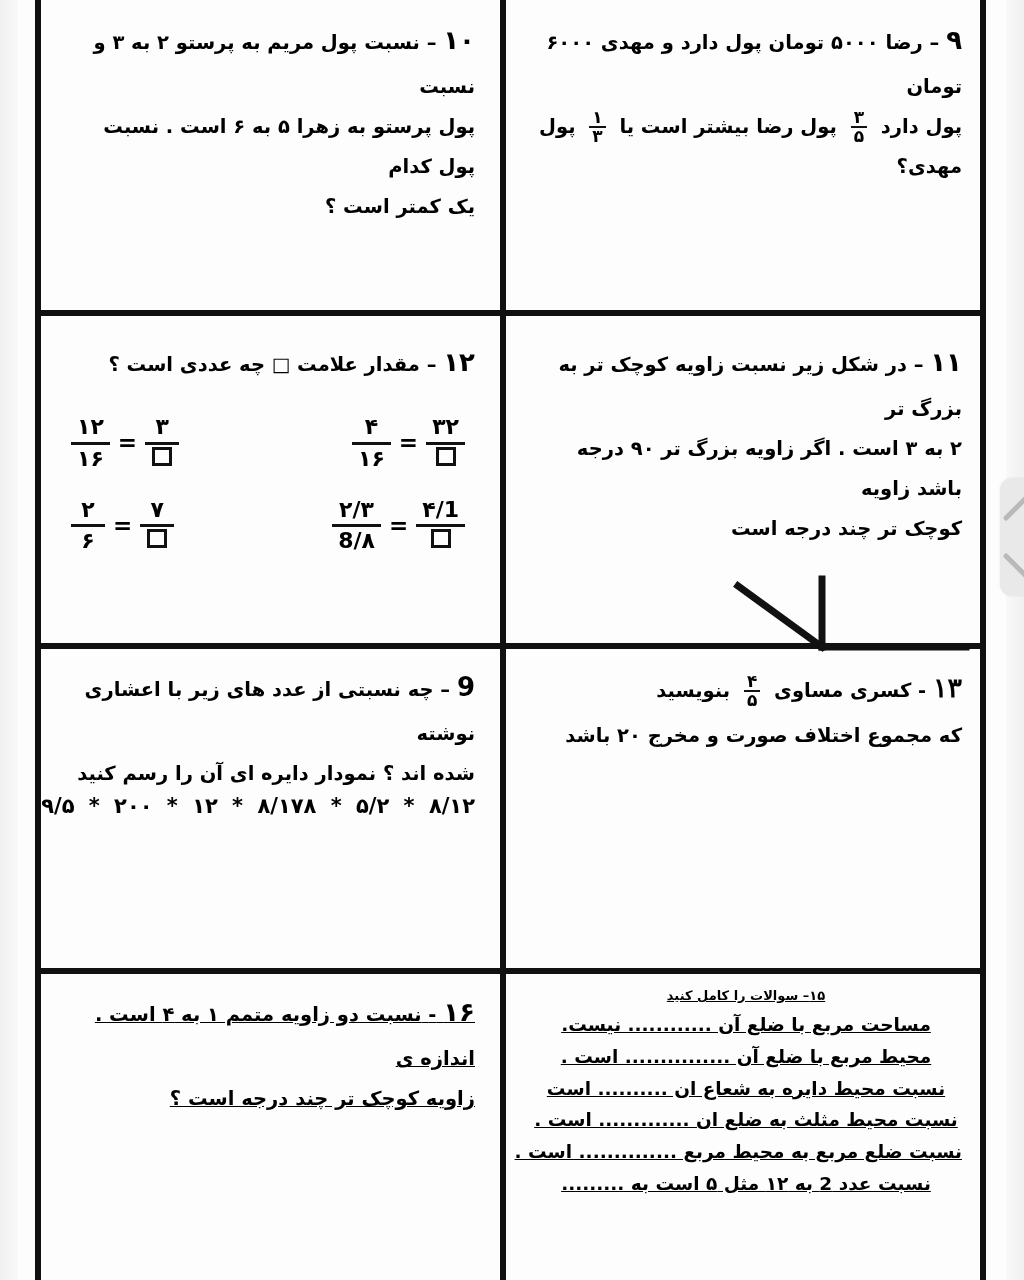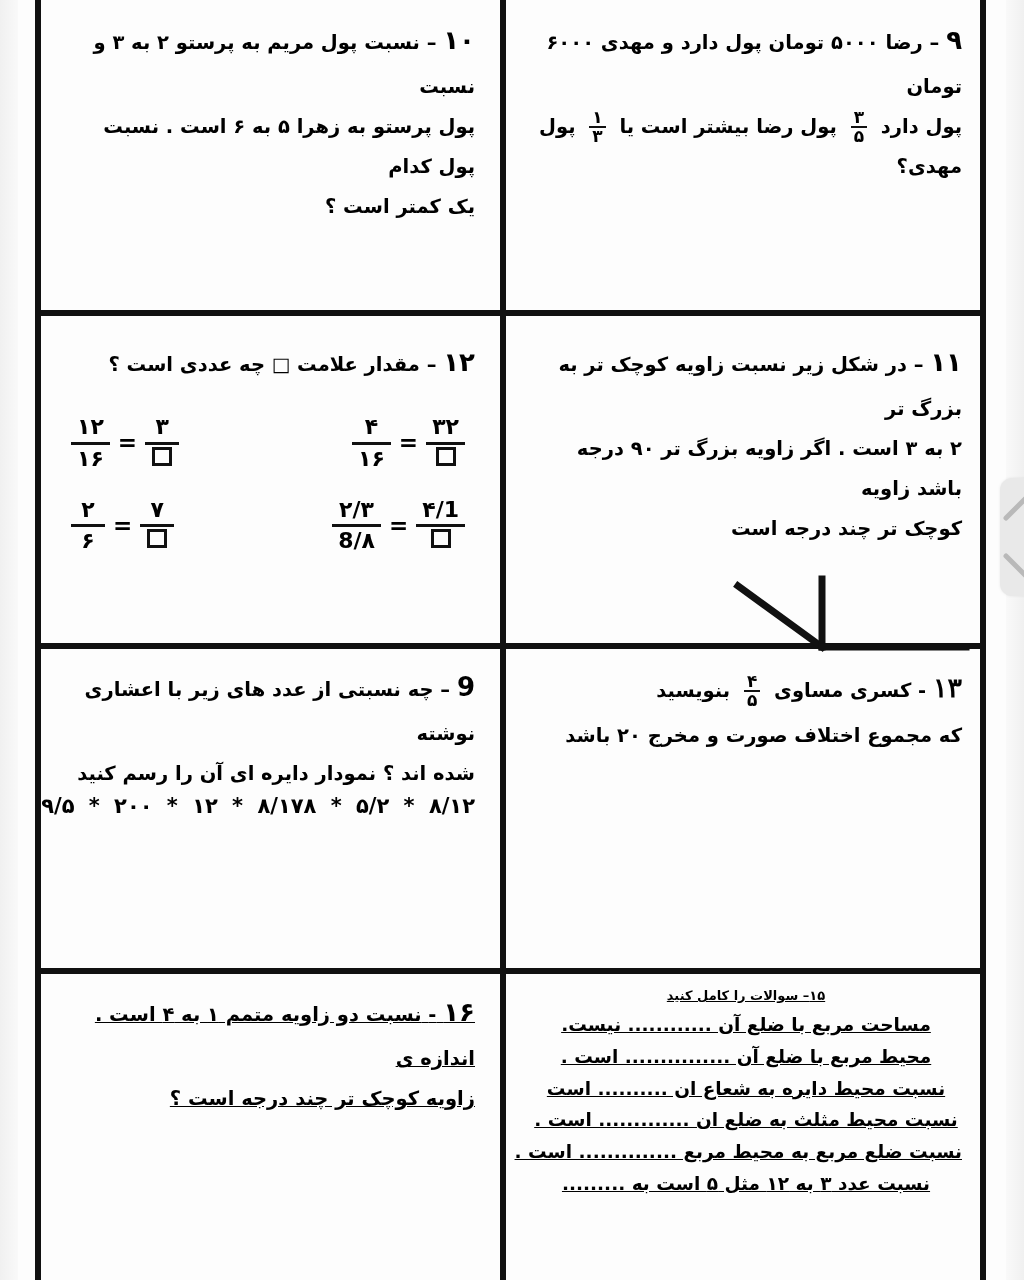--- a/index.html
+++ b/index.html
@@ -344,21 +344,21 @@
   </div>
 
   <div class="cell cell-r row4">
     <p class="q15-title">۱۵– سوالات را کامل کنید</p>
     <ul class="q15-list">
       <li>مساحت مربع با ضلع آن ............ نیست.</li>
       <li>محیط مربع با ضلع آن ............... است .</li>
       <li>نسبت محیط دایره به شعاع ان .......... است</li>
       <li>نسبت محیط مثلث به ضلع ان ............. است .</li>
       <li>نسبت ضلع مربع به محیط مربع .............. است .</li>
-      <li>نسبت عدد ۳ به ۱۲ مثل ۵ است به .........</li>
+      <li>نسبت عدد 2 به ۱۲ مثل ۵ است به .........</li>
     </ul>
   </div>
 
   <div class="cell cell-l row4">
     <p class="qtext">
       <span class="qnum">۱۶</span>
       <span>-</span>
       <span>نسبت دو زاویه متمم ۱ به ۴ است . اندازه ی</span>
     </p>
     <p class="qtext">زاویه کوچک تر چند درجه است ؟</p>

